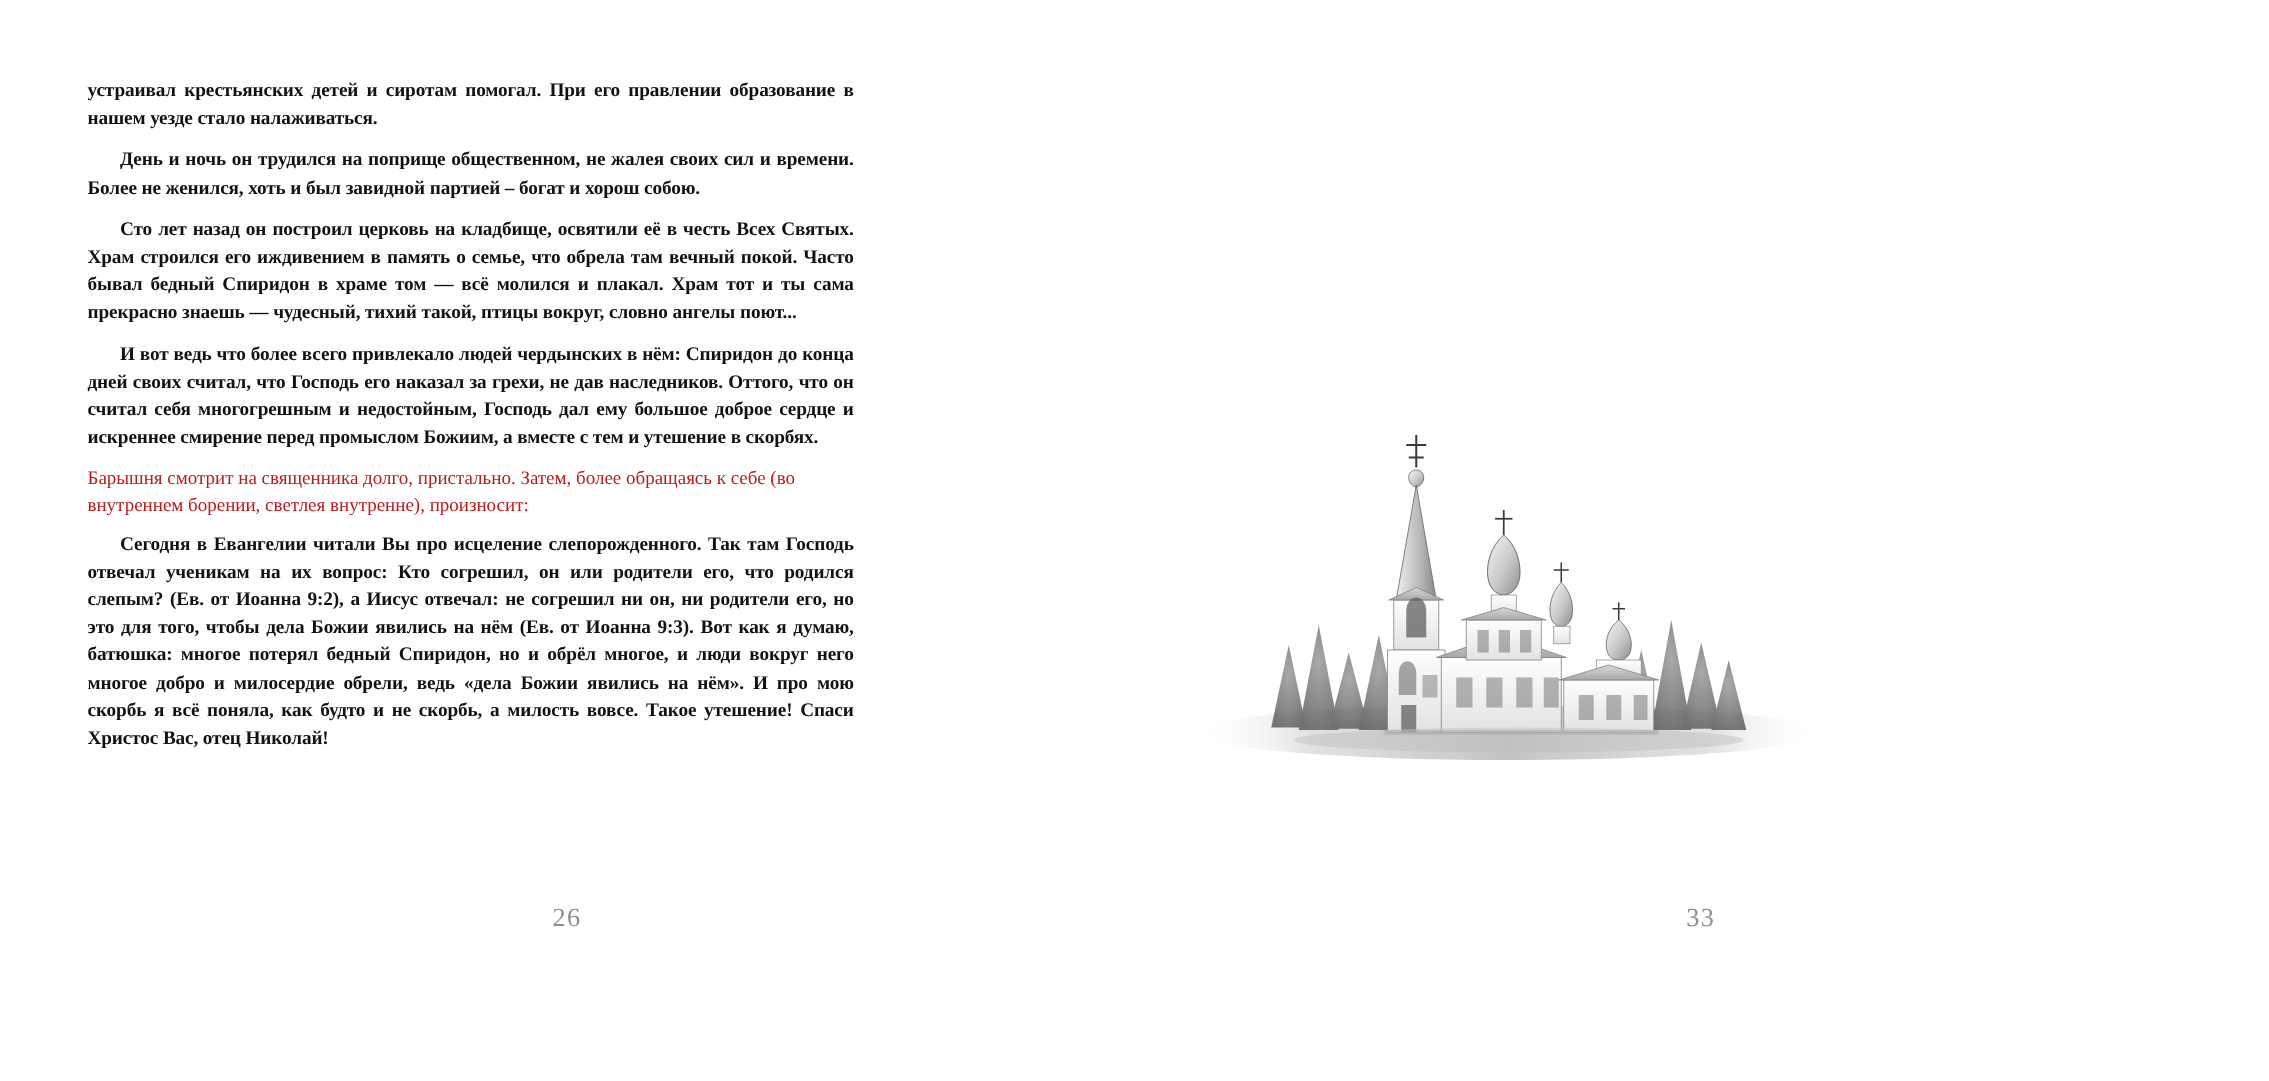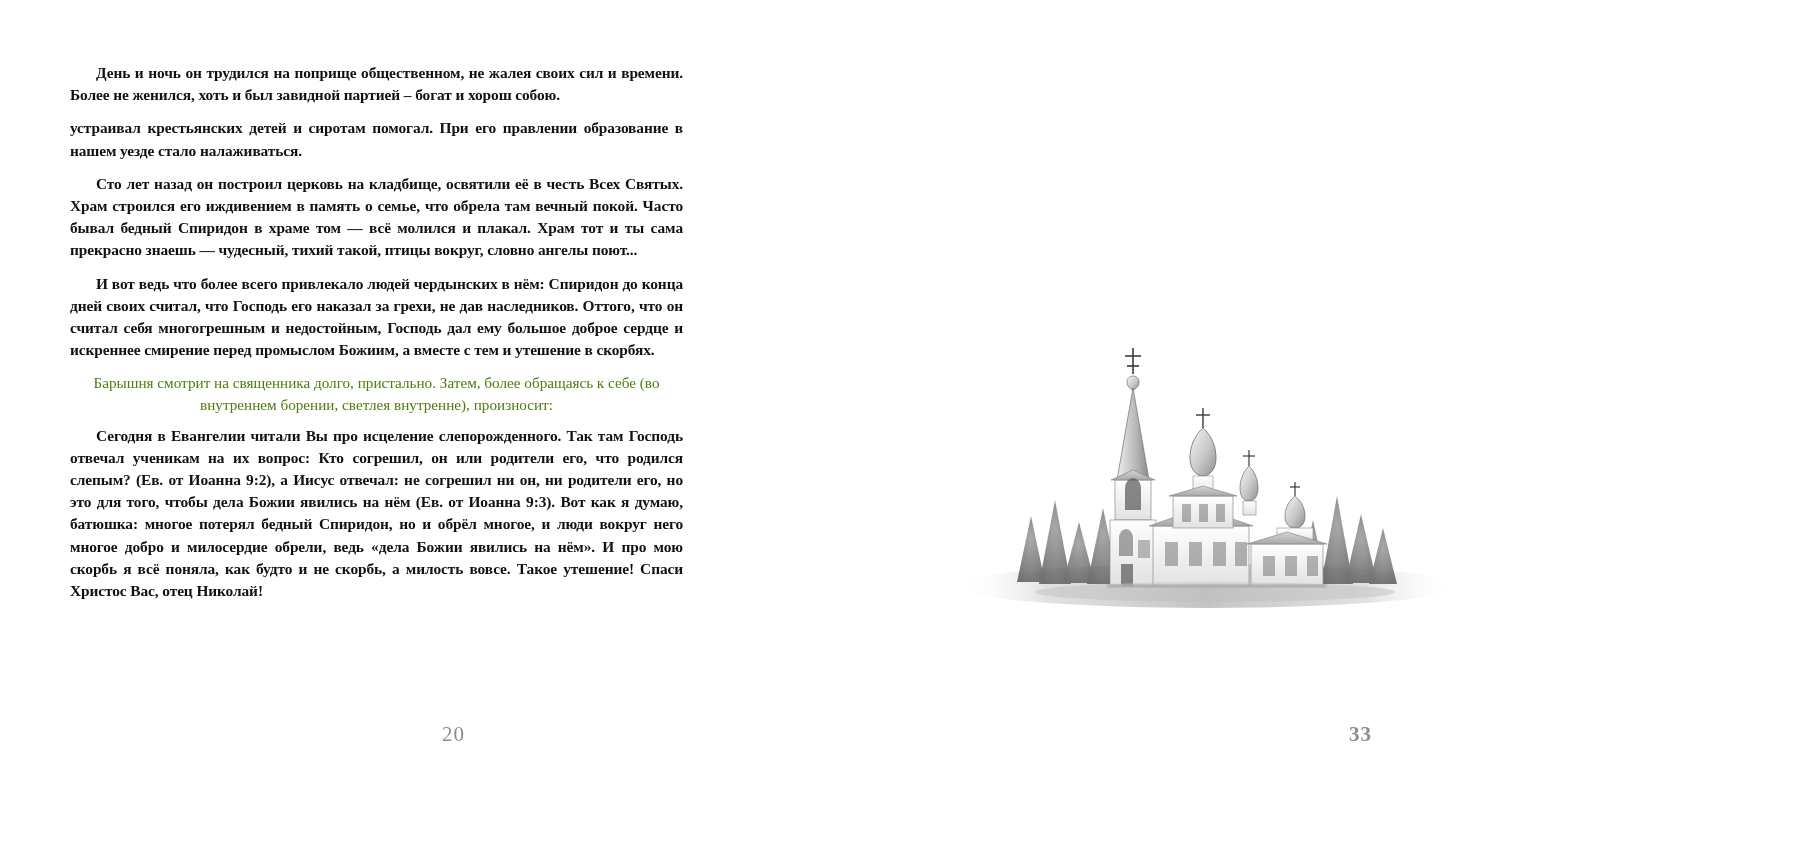--- a/index.html
+++ b/index.html
@@ -44,74 +44,74 @@
     letter-spacing:-0.1px;
     word-spacing:0px;
   }
   .bold-para.no-indent{ text-indent:0; }
 
   .stage-para{
     font-family:"Liberation Serif", serif;
     font-weight:normal;
     font-size:15.2px;
     line-height:21.6px;
-    text-align:center;
+    text-align:left;
     text-indent:0;
     margin-bottom:9px;
-    color:#4d7c0f;
+    color:#b91c1c;
   }
 
   
   .folio{
     position:absolute;
     bottom:118px;
     width:100%;
     text-align:center;
     font-family:"Liberation Serif", serif;
     font-size:21px;
     color:#8d8d8d;
     letter-spacing:1px;
   }
   .folio-left{ left:0; }
-  .folio-right{ left:0;font-weight:bold; }
+  .folio-right{ left:0; }
 
   
   .illo{
     position:absolute;
     left:40px;
     top:330px;
     width:520px;
     height:290px;
   }
   .illo svg{ display:block; width:100%; height:100%; }
 </style>
 </head>
 <body>
 
 <div class="spread">
 
   <div class="page page-left">
     <div class="col-left">
 
+      <p class="bold-para no-indent">устраивал крестьянских детей и сиротам помогал. При его правлении образование в нашем уезде стало налаживаться.</p>
+
       <p class="bold-para">День и ночь он трудился на поприще общественном, не жалея своих сил и времени. Более не женился, хоть и был завидной партией – богат и хорош собою.</p>
 
-      <p class="bold-para no-indent">устраивал крестьянских детей и сиротам помогал. При его правлении образование в нашем уезде стало налаживаться.</p>
-
       <p class="bold-para">Сто лет назад он построил церковь на кладбище, освятили её в честь Всех Святых. Храм строился его иждивением в память о семье, что обрела там вечный покой. Часто бывал бедный Спиридон в храме том — всё молился и плакал. Храм тот и ты сама прекрасно знаешь — чудесный, тихий такой, птицы вокруг, словно ангелы поют...</p>
 
       <p class="bold-para">И вот ведь что более всего привлекало людей чердынских в нём: Спиридон до конца дней своих считал, что Господь его наказал за грехи, не дав наследников. Оттого, что он считал себя многогрешным и недостойным, Господь дал ему большое доброе сердце и искреннее смирение перед промыслом Божиим, а вместе с тем и утешение в скорбях.</p>
 
 
       <p class="stage-para">Барышня смотрит на священника долго, пристально. Затем, более обращаясь к себе (во внутреннем борении, светлея внутренне), произносит:</p>
 
       <p class="bold-para">Сегодня в Евангелии читали Вы про исцеление слепорожденного. Так там Господь отвечал ученикам на их вопрос: Кто согрешил, он или родители его, что родился слепым? (Ев. от Иоанна 9:2), а Иисус отвечал: не согрешил ни он, ни родители его, но это для того, чтобы дела Божии явились на нём (Ев. от Иоанна 9:3). Вот как я думаю, батюшка: многое потерял бедный Спиридон, но и обрёл многое, и люди вокруг него многое добро и милосердие обрели, ведь «дела Божии явились на нём». И про мою скорбь я всё поняла, как будто и не скорбь, а милость вовсе. Такое утешение! Спаси Христос Вас, отец Николай!</p>
 
     </div>
 
-    <div class="folio folio-left">20</div>
+    <div class="folio folio-left">26</div>
   </div>
 
   <div class="page page-right">
 
     <div class="illo">
       <svg viewBox="0 0 520 290" xmlns="http://www.w3.org/2000/svg">
         <defs>
           <linearGradient id="groundFade" x1="0" y1="0" x2="1" y2="0">
             <stop offset="0%" stop-color="#ffffff" stop-opacity="0"></stop>
             <stop offset="18%" stop-color="#c9c9c9" stop-opacity="0.55"></stop>

